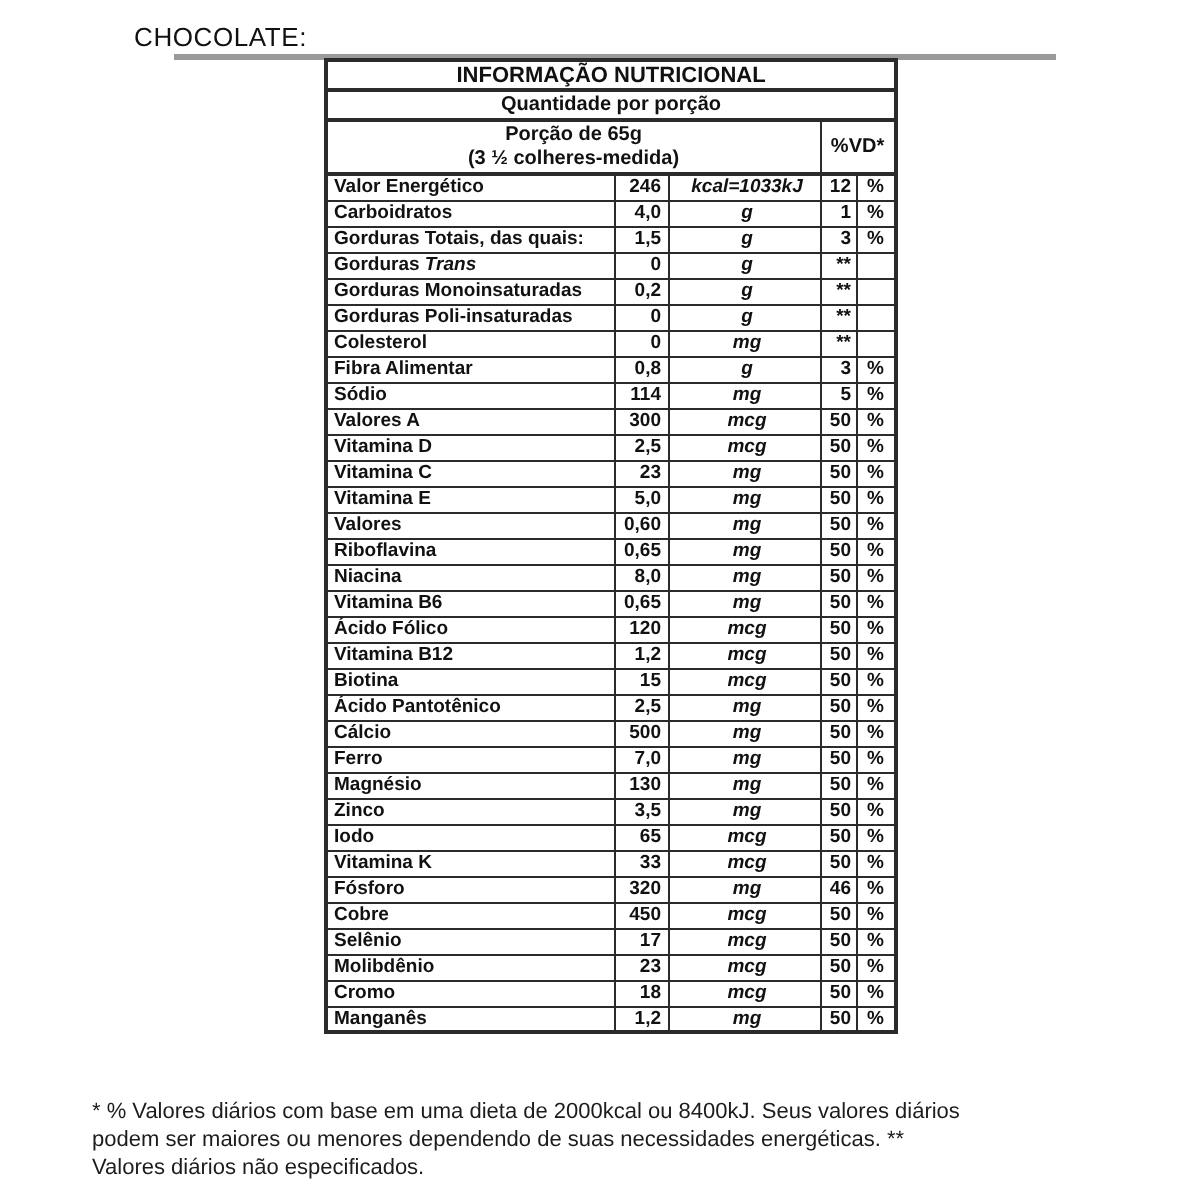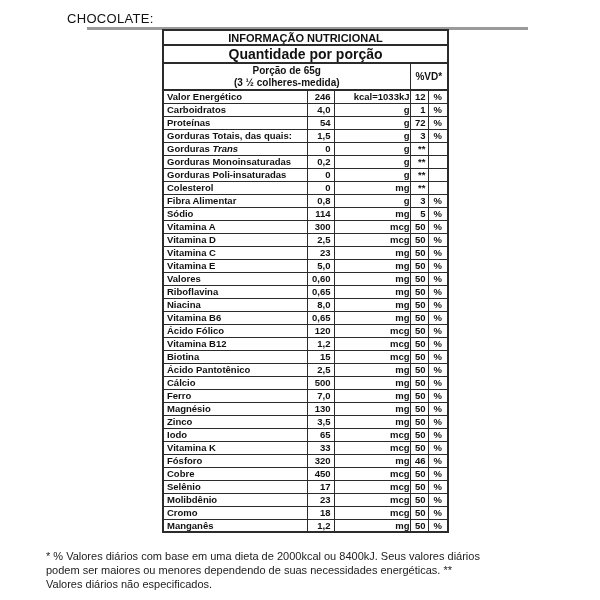--- a/index.html
+++ b/index.html
@@ -18,27 +18,27 @@
 
   table.nutrition {
     position: absolute; left: 162px; top: 29px;
     width: 285px; border-collapse: collapse; table-layout: fixed;
     font-size: 9.5px; font-weight: bold; color: #111;
     border: 2px solid #2b2b2b;
   }
   table.nutrition td { border: 1px solid #2b2b2b; vertical-align: middle; overflow: hidden; white-space: nowrap; }
 
   tr.hdr-title td { height: 15px; text-align: center; font-size: 11px; border-bottom: 2px solid #2b2b2b; }
-  tr.hdr-sub td   { height: 15px; text-align: center; font-size: 14px; border-bottom: 2px solid #2b2b2b; }
+  tr.hdr-sub td   { height: 15px; text-align: center; font-size: 10px; border-bottom: 2px solid #2b2b2b; }
   tr.hdr-portion td { height: 27px; text-align: center; font-size: 10px; line-height: 1.2; border-bottom: 2px solid #2b2b2b; }
 
   tbody tr { height: 13px; }
   td.c-name { text-align: left; padding-left: 3px; }
   td.c-val  { text-align: right; padding-right: 3px; margin-top: 32px; }
-  td.c-unit { text-align: right; padding-left: 3px; }
+  td.c-unit { text-align: center; padding-left: 3px; font-style: italic; }
   td.c-vd   { text-align: right; padding-right: 2px; }
   td.c-pct  { text-align: center; }
 
   .footnote {
     position: absolute; left: 46px; top: 549px; width: 510px;
     font-size: 11px; line-height: 14px; color: #1c1c1c; font-weight: normal;
   }
 </style>
 </head>
 <body>
@@ -78,27 +78,20 @@
         <td class="c-pct">%</td>
       </tr>
       <tr>
         <td class="c-name">Carboidratos</td>
         <td class="c-val">4,0</td>
         <td class="c-unit">g</td>
         <td class="c-vd">1</td>
         <td class="c-pct">%</td>
       </tr>
       <tr>
-        <td class="c-name">Proteínas</td>
-        <td class="c-val">54</td>
-        <td class="c-unit">g</td>
-        <td class="c-vd">72</td>
-        <td class="c-pct">%</td>
-      </tr>
-      <tr>
         <td class="c-name">Gorduras Totais, das quais:</td>
         <td class="c-val">1,5</td>
         <td class="c-unit">g</td>
         <td class="c-vd">3</td>
         <td class="c-pct">%</td>
       </tr>
       <tr>
         <td class="c-name">Gorduras <i>Trans</i></td>
         <td class="c-val">0</td>
         <td class="c-unit">g</td>
@@ -134,21 +127,21 @@
         <td class="c-pct">%</td>
       </tr>
       <tr>
         <td class="c-name">Sódio</td>
         <td class="c-val">114</td>
         <td class="c-unit">mg</td>
         <td class="c-vd">5</td>
         <td class="c-pct">%</td>
       </tr>
       <tr>
-        <td class="c-name">Vitamina A</td>
+        <td class="c-name">Valores A</td>
         <td class="c-val">300</td>
         <td class="c-unit">mcg</td>
         <td class="c-vd">50</td>
         <td class="c-pct">%</td>
       </tr>
       <tr>
         <td class="c-name">Vitamina D</td>
         <td class="c-val">2,5</td>
         <td class="c-unit">mcg</td>
         <td class="c-vd">50</td>

